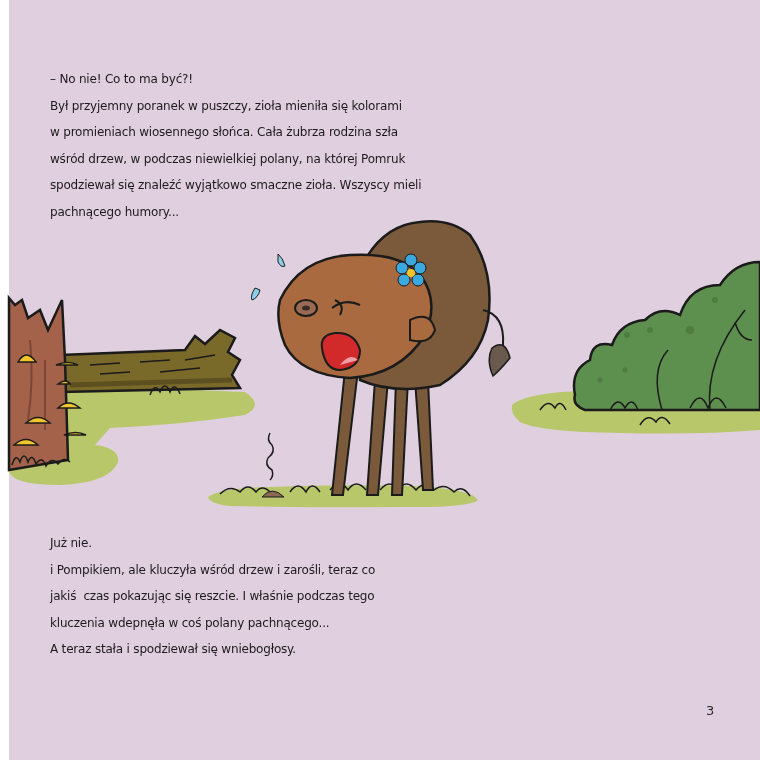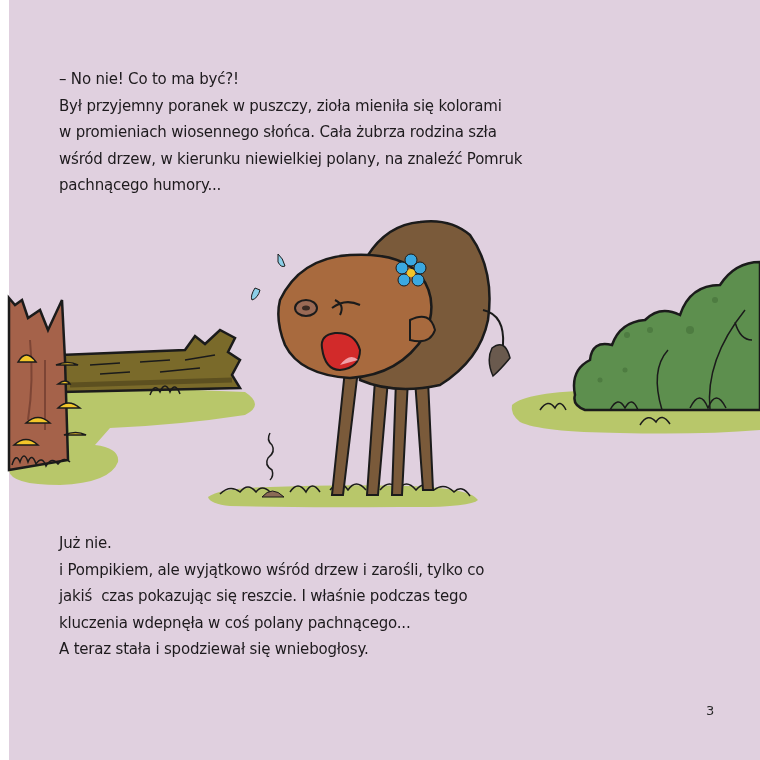--- a/index.html
+++ b/index.html
@@ -7,22 +7,22 @@
       width: 760px; height: 760px; overflow: hidden;
       background: #ffffff;
       position: relative;
       font-family: "DejaVu Sans", sans-serif;
     }
     .page {
       position: absolute; left: 9px; top: 0; width: 751px; height: 760px;
       background: #e0d0df;
     }
     .text-block {
-      position: absolute; left: 59px;
-      font-size: 15px; line-height: 26.5px;
+      position: absolute; left: 50px;
+      font-size: 12px; line-height: 26.5px;
       color: #1d1a1d;
       letter-spacing: -0.2px;
     }
     .text-block .line { display: block; white-space: pre; }
     #top-text { top: 66px; }
     #bottom-text { top: 530px; }
     .page-number {
       position: absolute; left: 706px; top: 703px;
       font-size: 13px; color: #2a2a2a;
     }
@@ -32,21 +32,22 @@
   </style>
 </head>
 <body>
 
 <div class="page"></div>
 
 <div class="text-block" id="top-text">
   <span class="line">– No nie! Co to ma być?!</span>
   <span class="line">Był przyjemny poranek w puszczy, zioła mieniła się kolorami</span>
   <span class="line">w promieniach wiosennego słońca. Cała żubrza rodzina szła</span>
-  <span class="line">wśród drzew, w kierunku niewielkiej polany, na znaleźć Pomruk</span>
+  <span class="line">wśród drzew, w podczas niewielkiej polany, na której Pomruk</span>
+  <span class="line">spodziewał się znaleźć wyjątkowo smaczne zioła. Wszyscy mieli</span>
   <span class="line">pachnącego humory...</span>
 </div>
 
 <svg class="illustration" viewBox="0 215 760 300" width="760" height="300">
 
   <g>
     <path d="M9 470 Q10 485 60 485 Q110 483 118 462 Q120 448 95 445 L110 428 Q180 425 245 415 Q265 405 245 392 L70 385 L9 380 Z" fill="#b8c76a"></path>
   </g>
 
   <g>
@@ -133,19 +134,19 @@
 
     <g fill="#8ccfe8" stroke="#1b1b1b" stroke-width="1">
       <path d="M278 254 Q283 258 285 266 Q281 268 278 262 Z"></path>
       <path d="M255 288 Q250 296 252 300 Q258 298 260 290 Z"></path>
     </g>
   </g>
 </svg>
 
 <div class="text-block" id="bottom-text">
   <span class="line">Już nie.</span>
-  <span class="line">i Pompikiem, ale wyjątkowo wśród drzew i zarośli, tylko co</span>
+  <span class="line">i Pompikiem, ale kluczyła wśród drzew i zarośli, teraz co</span>
   <span class="line">jakiś  czas pokazując się reszcie. I właśnie podczas tego</span>
   <span class="line">kluczenia wdepnęła w coś polany pachnącego...</span>
   <span class="line">A teraz stała i spodziewał się wniebogłosy.</span>
 </div>
 
 <div class="page-number">3</div>
 
 </body></html>

